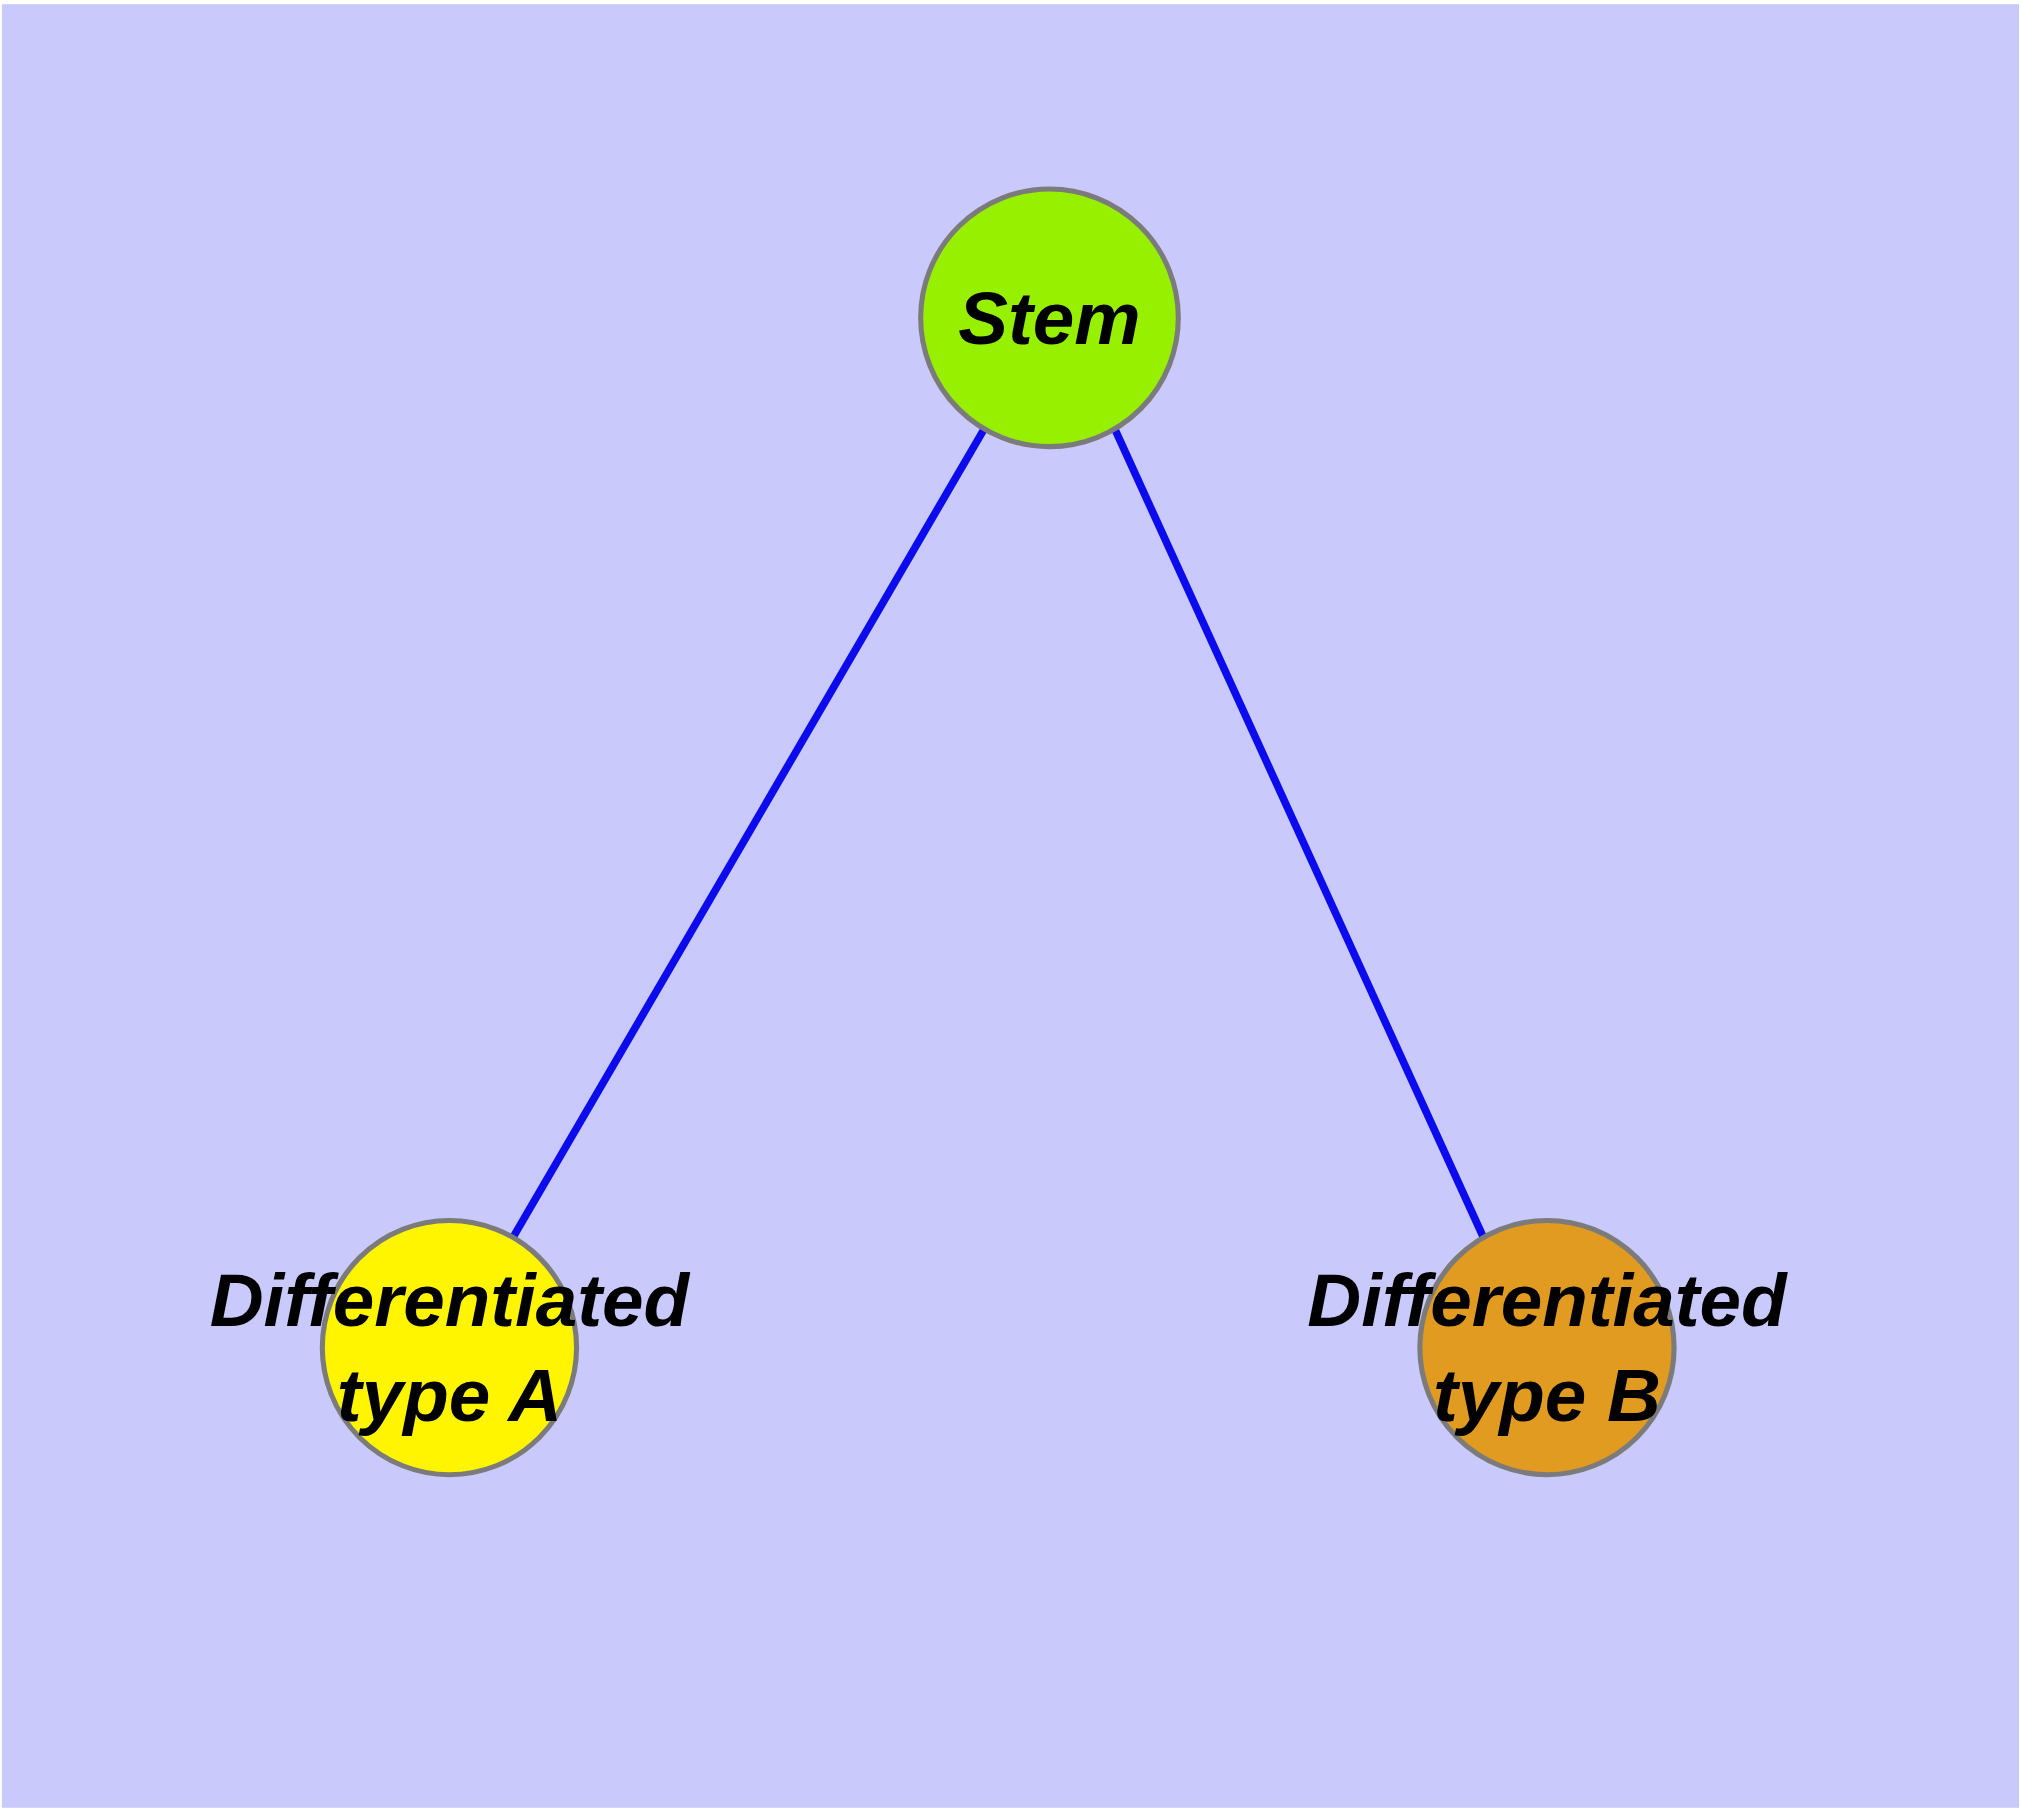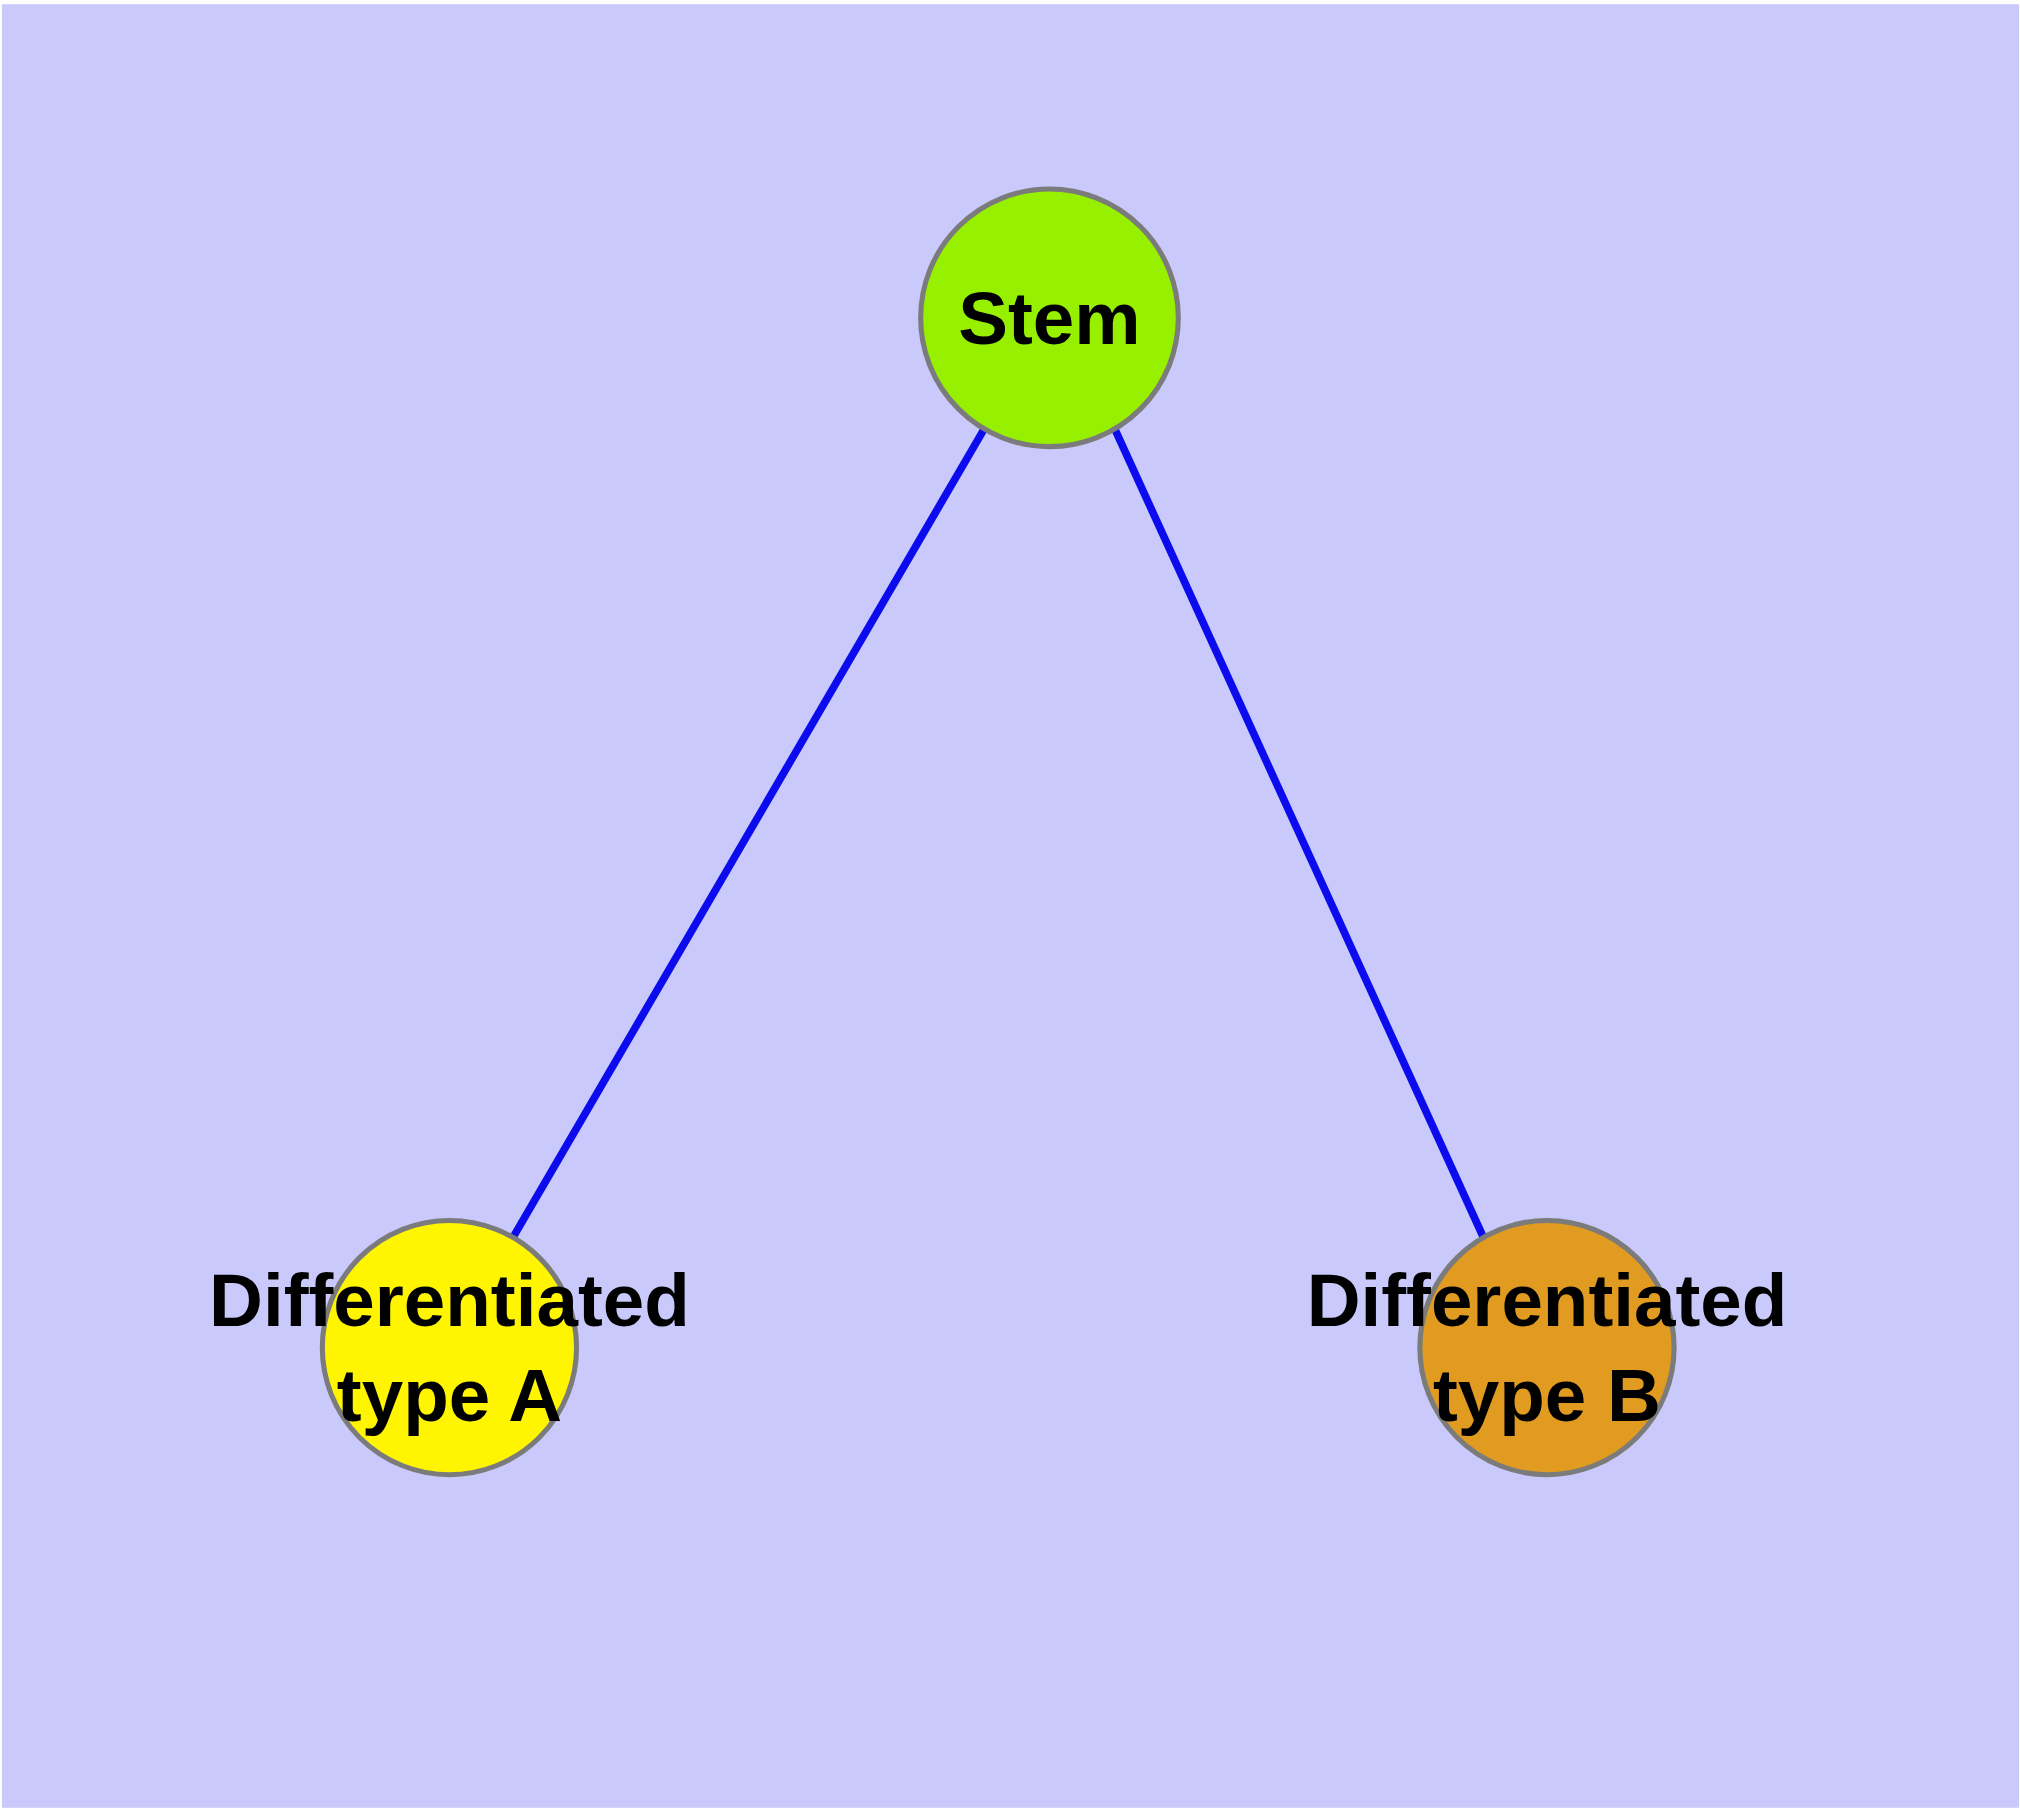--- a/index.html
+++ b/index.html
@@ -8,20 +8,21 @@
     background: #ffffff;
     width: 2021px;
     height: 1812px;
     overflow: hidden;
     font-family: "Liberation Sans", sans-serif;
   }
   .stage {
     position: relative;
     width: 1655px;
     height: 1812px;
+    font-style: italic;
   }
   svg.graph {
     display: block;
     width: 2021px;
     height: 1812px;
   }
   .edge {
     stroke-width: 9;
     stroke-linecap: butt;
     fill: none;

